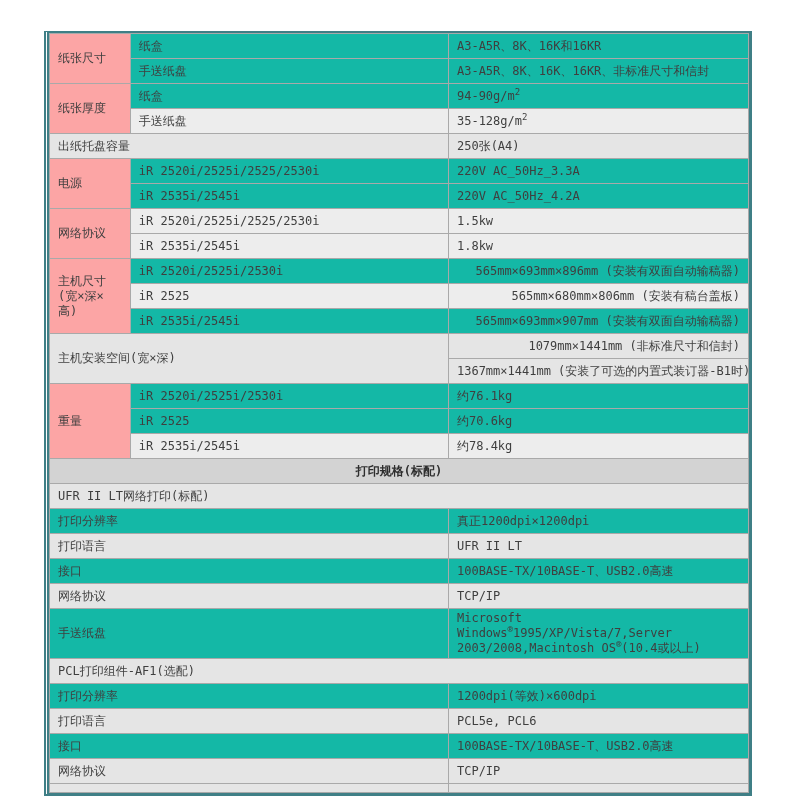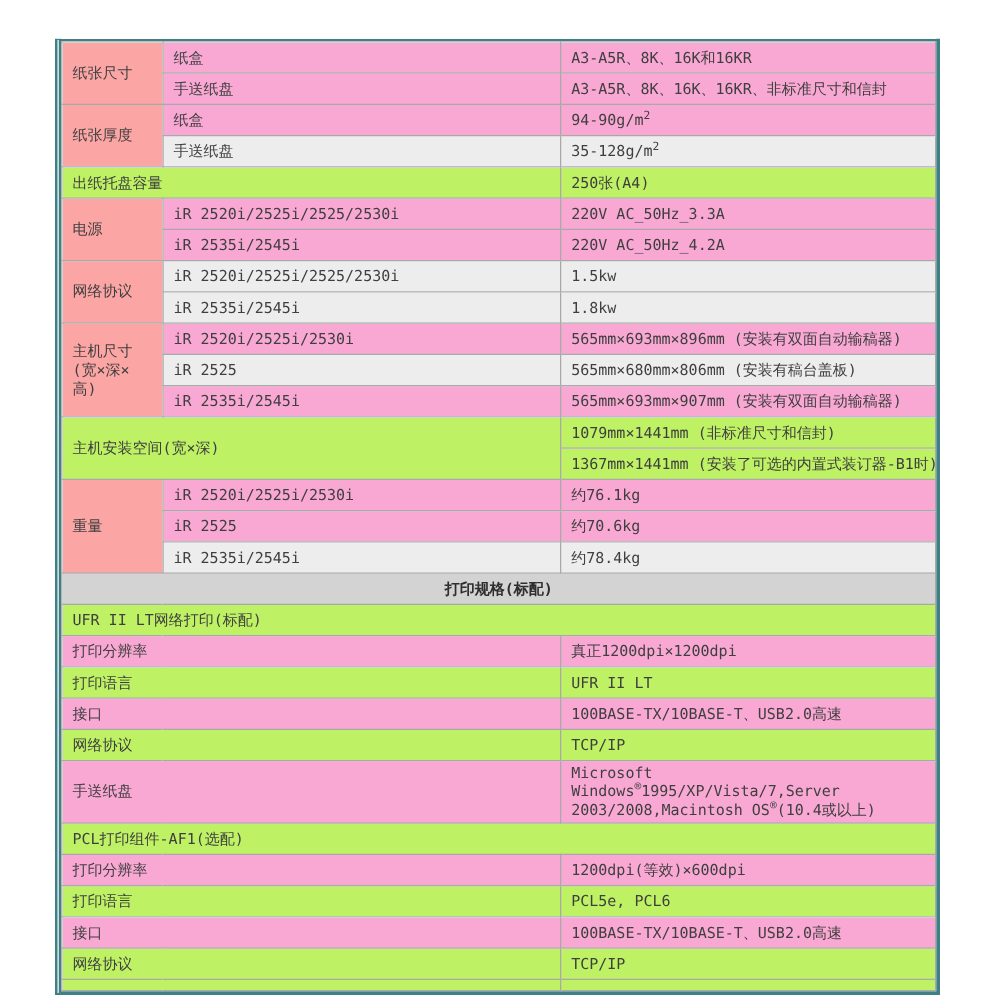--- a/index.html
+++ b/index.html
@@ -21,26 +21,26 @@
     border:1px solid #a9a9a9;
     padding:2px 8px;
     vertical-align:middle;
     line-height:1.25;
     overflow:hidden;
   }
   tr.h25{height:25px;}
   tr.h48{height:48px;}
   tr.h9{height:9px;}
   td.lab{background:#fca5a5;}
-  tr.g  td.cell{background:#f9a8d4;}
+  tr.g  td.cell{background:#14b8a6;}
   tr.m  td.cell{background:#ededed;}
-  tr.l  td.cell{background:#bef264;}
+  tr.l  td.cell{background:#e5e5e5;}
   tr.sec td.cell{background:#d3d3d3;font-weight:bold;color:#2e2e2e;text-align:center;}
   sup.sp{font-size:9px;line-height:0;vertical-align:super;}
-  td.nowrap{white-space:nowrap;}
+  td.nowrap{white-space:nowrap;text-align:right;}
 </style>
 </head>
 <body>
 
 <div class="frame">
 <table class="spec">
   <colgroup>
     <col style="width:80px">
         <col style="width:315px">
         <col style="width:297px">

